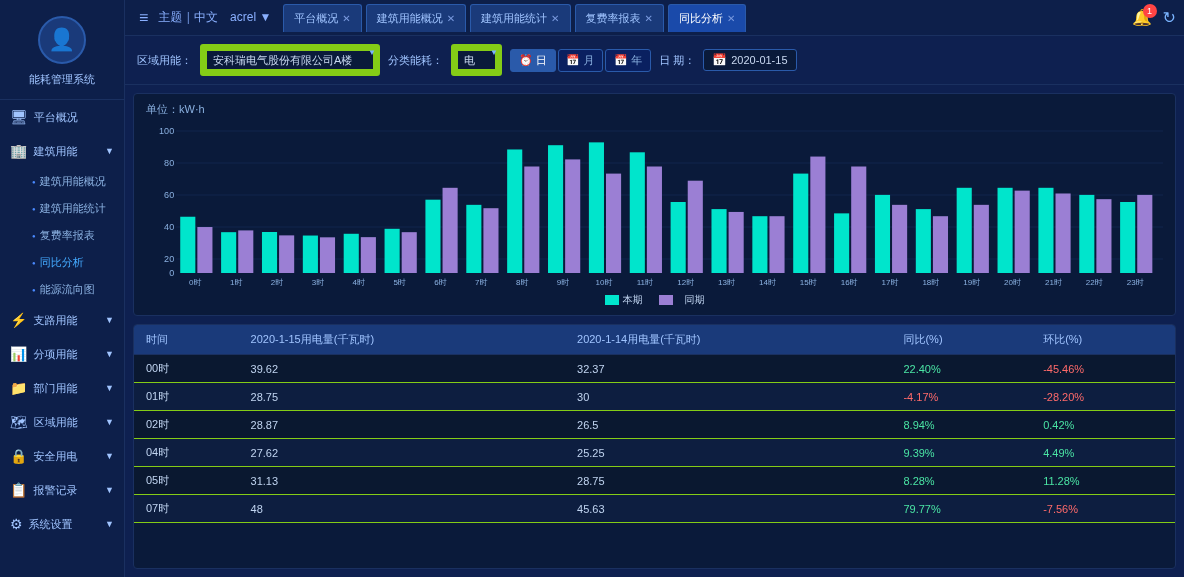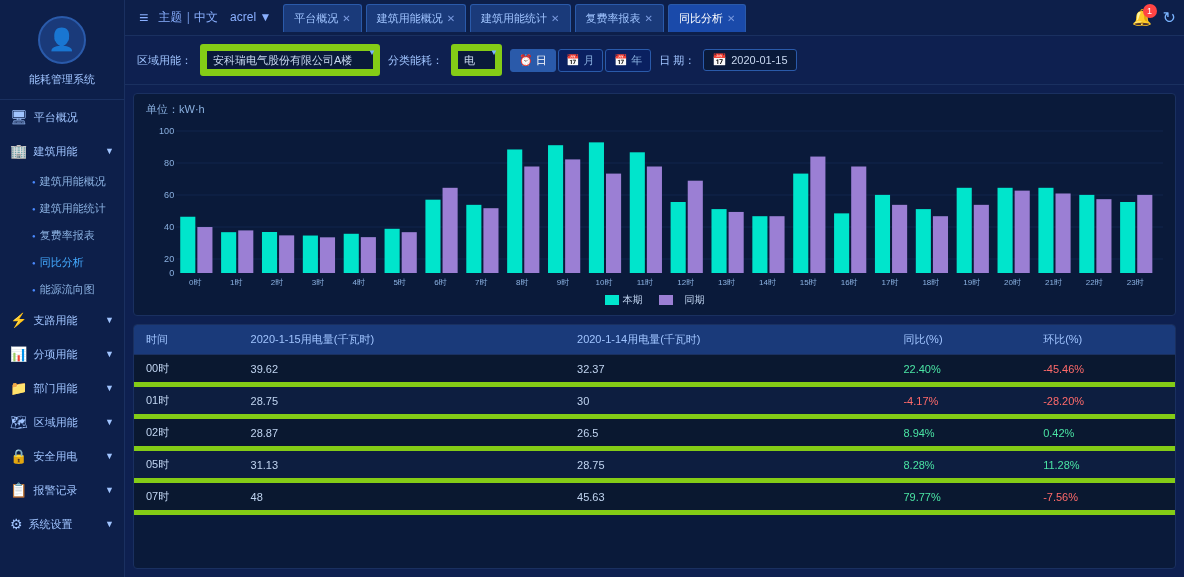--- a/index.html
+++ b/index.html
@@ -203,21 +203,21 @@
     }
     thead th {
       padding: 7px 12px;
       text-align: left;
       color: #a0c4ff;
       font-size: 11px;
       font-weight: normal;
       border-bottom: 1px solid #1a3060;
     }
     tbody tr {
-      border-bottom: 5px solid #84cc16;
+      border-bottom: 1px solid #84cc16;
       margin-left: 24px;
     }
     tbody tr:nth-child(even) { background: #0d1e40; }
     tbody tr:nth-child(odd) { background: #0a1830; }
     tbody td {
       padding: 6px 12px;
       font-size: 11px;
       color: #c0d4f0;
     }
   </style>
@@ -508,20 +508,27 @@
               <td style="color: rgb(255, 106, 106);">-28.20%</td>
             </tr>
             <tr>
               <td>02时</td>
               <td>28.87</td>
               <td>26.5</td>
               <td style="color: rgb(74, 228, 164);">8.94%</td>
               <td style="color: rgb(74, 228, 164);">0.42%</td>
             </tr>
             <tr>
+              <td>04时</td>
+              <td>27.62</td>
+              <td>25.25</td>
+              <td style="color: rgb(74, 228, 164);">9.39%</td>
+              <td style="color: rgb(74, 228, 164);">4.49%</td>
+            </tr>
+            <tr>
               <td>05时</td>
               <td>31.13</td>
               <td>28.75</td>
               <td style="color: rgb(74, 228, 164);">8.28%</td>
               <td style="color: rgb(74, 228, 164);">11.28%</td>
             </tr>
             <tr>
               <td>07时</td>
               <td>48</td>
               <td>45.63</td>

